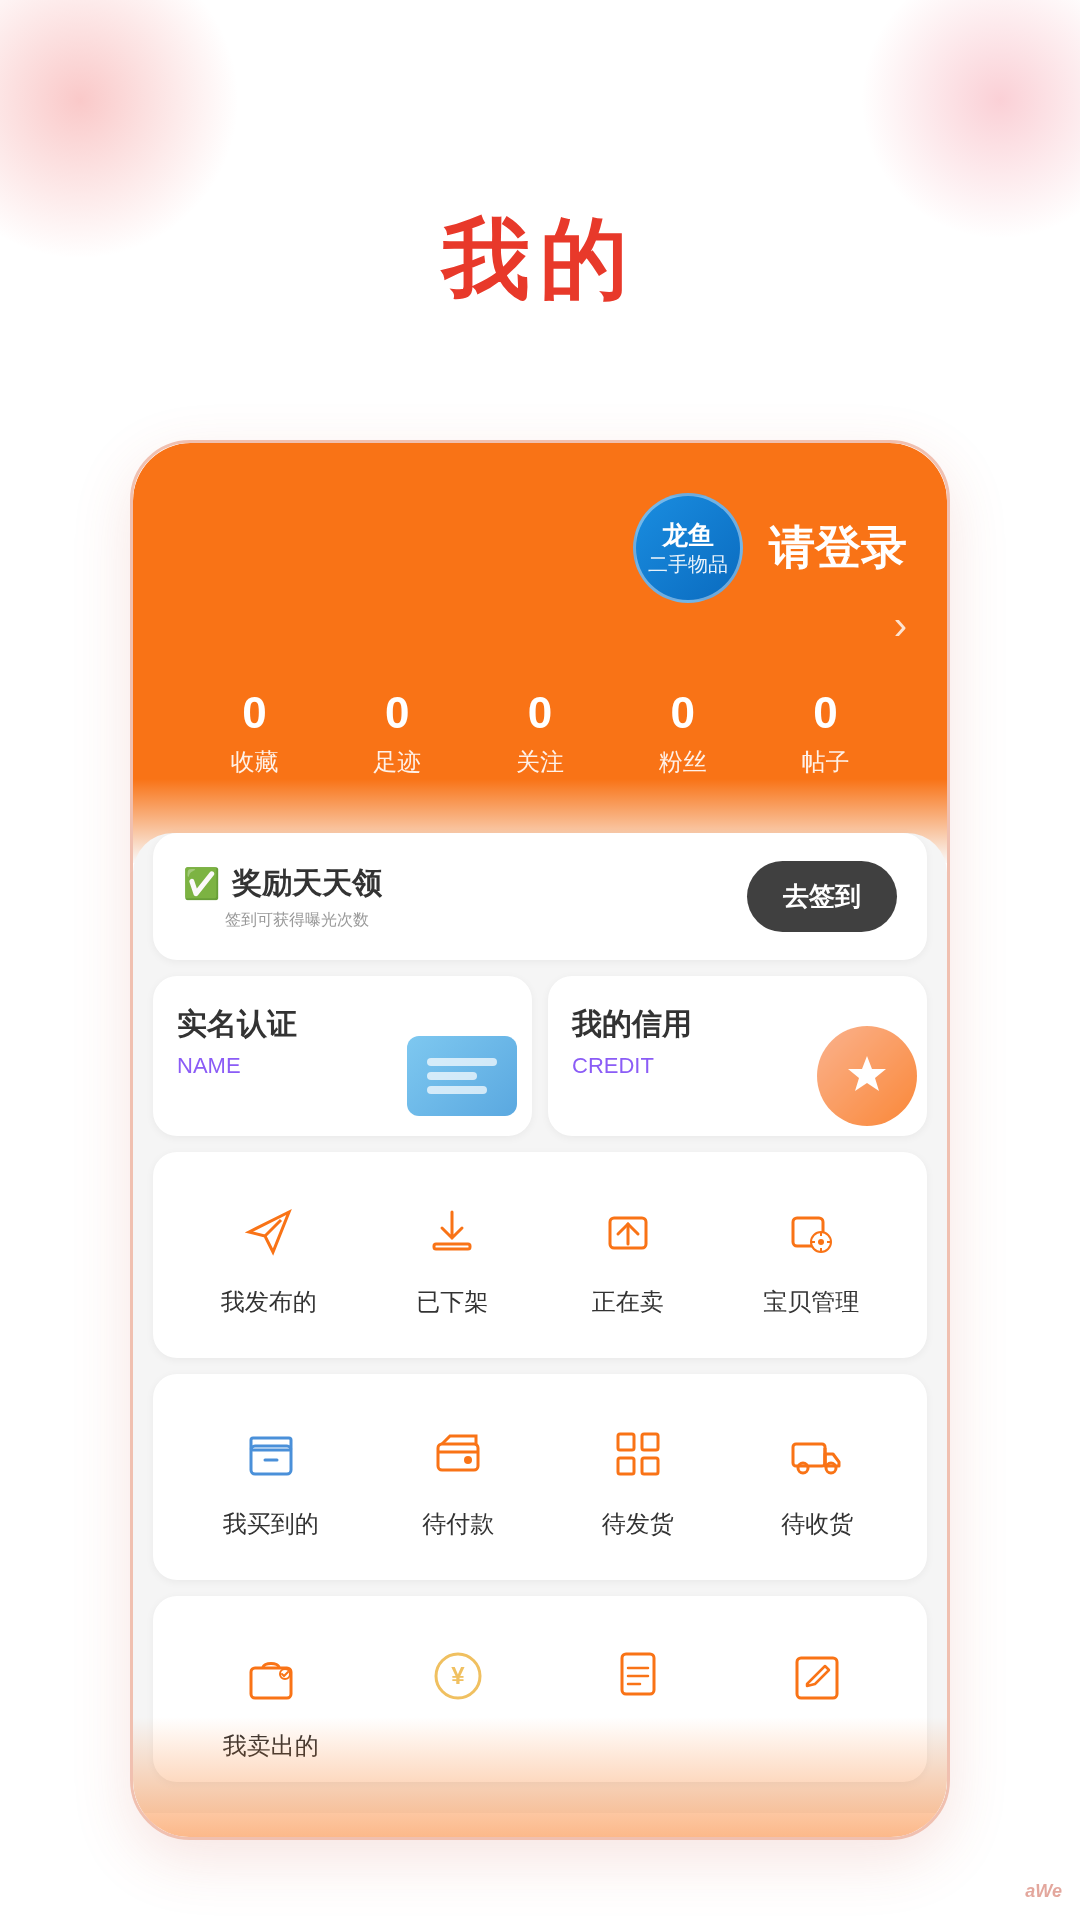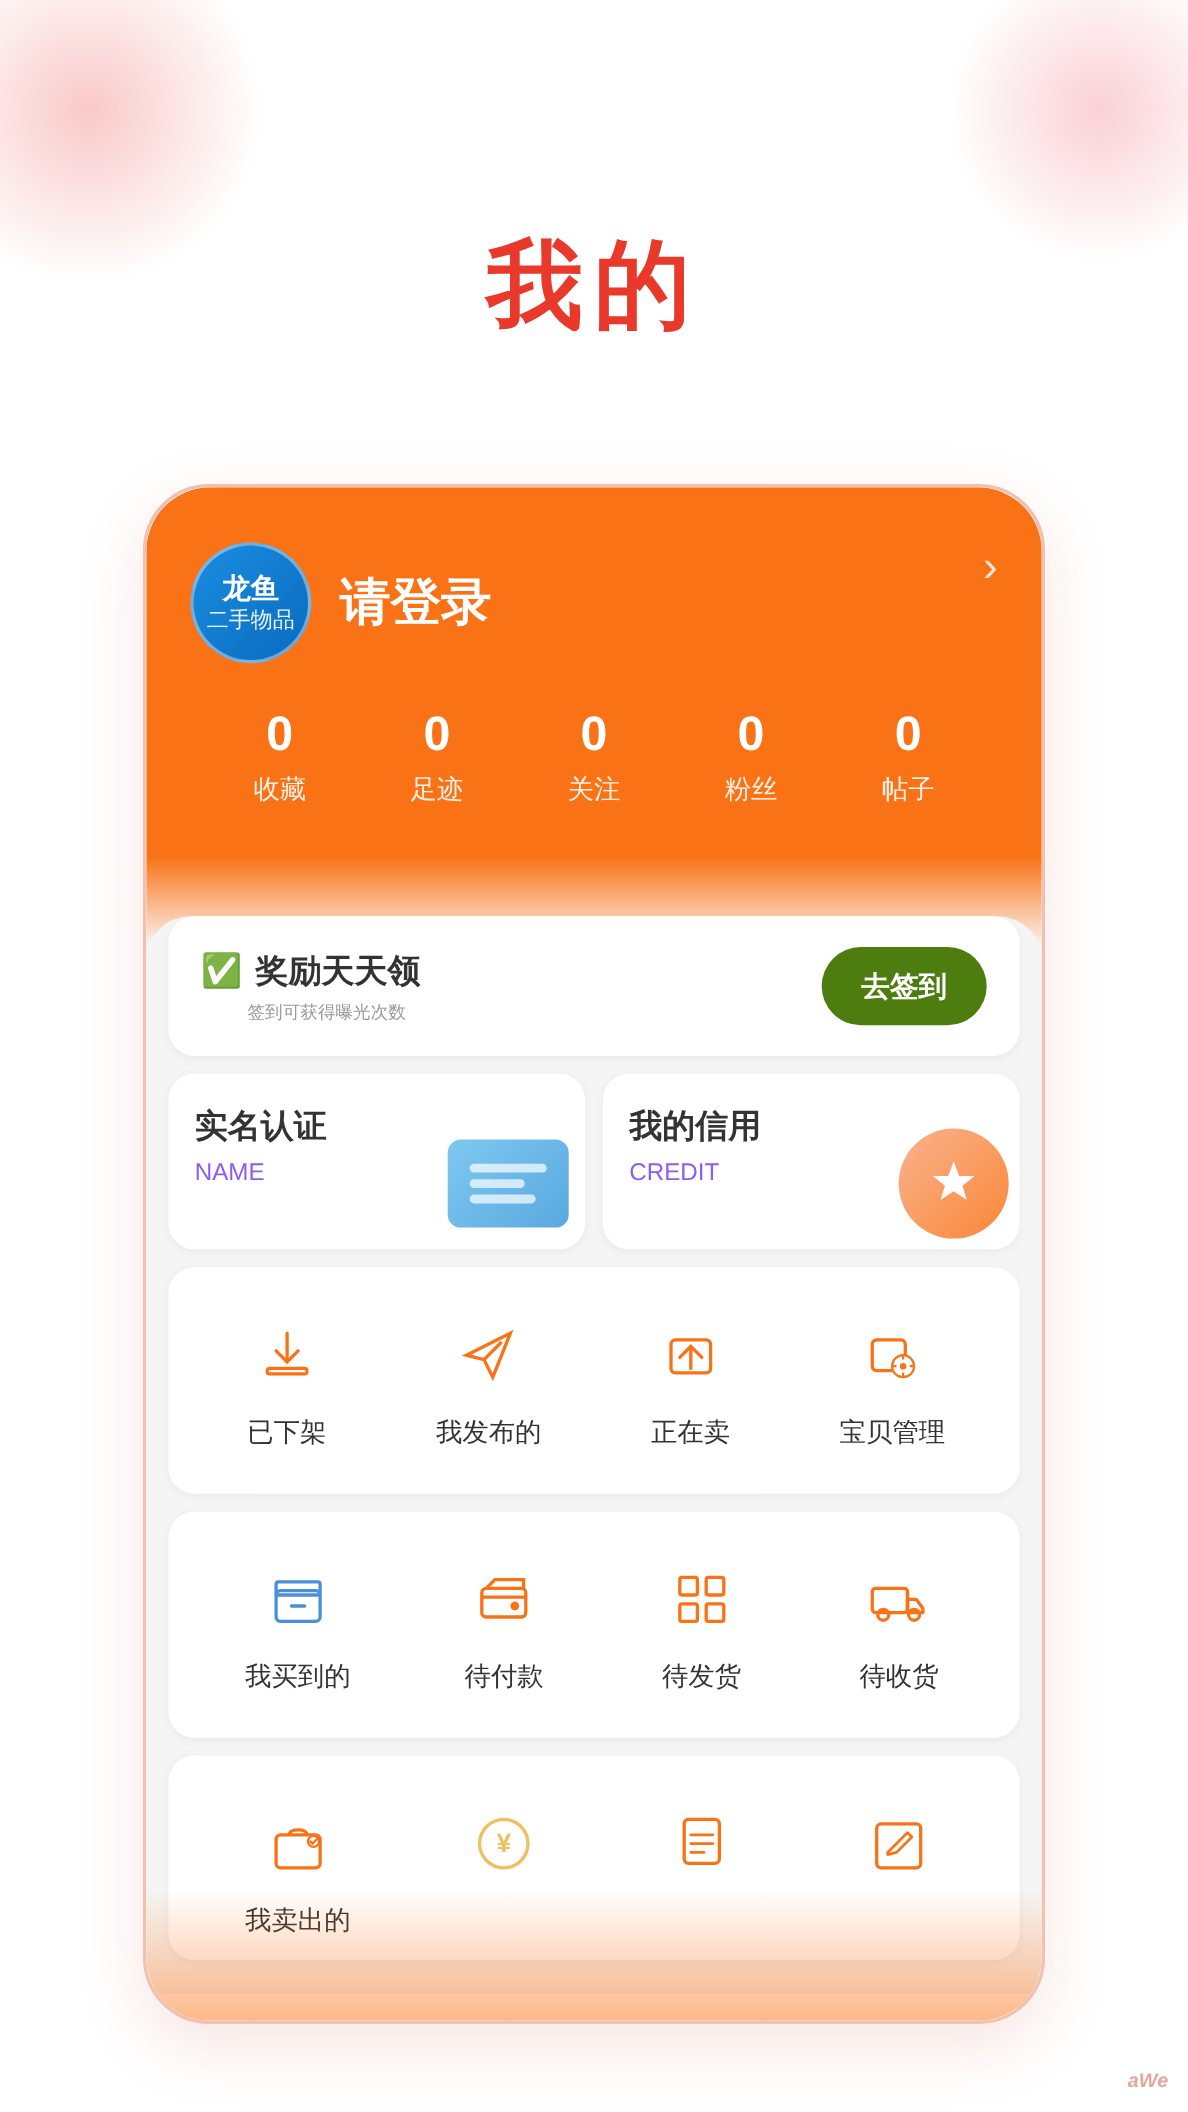--- a/index.html
+++ b/index.html
@@ -62,22 +62,23 @@
       background: linear-gradient(180deg, #f97316 0%, #f97316 80%, #f9f9f9 100%);
       width: 100%;
       height: 420px;
       border-radius: 58px 58px 0 0;
       position: relative;
       padding: 50px 40px 0 40px;
     }
 
     .header-top-row {
       display: flex;
-      align-items: flex-start;
+      align-items: flex-end;
       justify-content: space-between;
+      flex-direction: column;
     }
 
     .logo-area {
       display: flex;
       align-items: center;
       gap: 16px;
     }
 
     .logo-badge {
       width: 110px;
@@ -191,21 +192,21 @@
       font-family: Liberation Serif, serif;
     }
 
     .reward-subtitle {
       font-size: 16px;
       color: #999;
       margin-left: 42px;
     }
 
     .checkin-btn {
-      background: #4d7c0f;
+      background: #404040;
       color: white;
       border: none;
       border-radius: 40px;
       padding: 18px 36px;
       font-size: 26px;
       font-weight: 600;
       cursor: pointer;
       white-space: nowrap;
     }
 
@@ -436,36 +437,36 @@
           <svg width="50" height="50" viewBox="0 0 50 50">
             <polygon points="25,5 30,18 44,18 33,27 37,40 25,32 13,40 17,27 6,18 20,18" fill="white"></polygon>
           </svg>
         </div>
       </div>
     </div>
 
     <div class="action-grid">
       <div class="action-row">
         <div class="action-item">
+          <div class="action-icon-wrap icon-send">
+            <svg width="56" height="56" viewBox="0 0 56 56" fill="none">
+              <path d="M8 28L48 8L32 48L24 32L8 28Z" stroke="#f97316" stroke-width="3" fill="none"></path>
+              <line x1="24" y1="32" x2="40" y2="16" stroke="#f97316" stroke-width="3"></line>
+            </svg>
+          </div>
+          <span class="action-label">我发布的</span>
+        </div>
+        <div class="action-item">
           <div class="action-icon-wrap icon-download">
             <svg width="56" height="56" viewBox="0 0 56 56" fill="none">
               <rect x="10" y="40" width="36" height="5" rx="2" stroke="#f97316" stroke-width="3" fill="none"></rect>
               <path d="M28 8 L28 34 M18 24 L28 34 L38 24" stroke="#f97316" stroke-width="3" fill="none" stroke-linecap="round"></path>
             </svg>
           </div>
           <span class="action-label">已下架</span>
-        </div>
-        <div class="action-item">
-          <div class="action-icon-wrap icon-send">
-            <svg width="56" height="56" viewBox="0 0 56 56" fill="none">
-              <path d="M8 28L48 8L32 48L24 32L8 28Z" stroke="#f97316" stroke-width="3" fill="none"></path>
-              <line x1="24" y1="32" x2="40" y2="16" stroke="#f97316" stroke-width="3"></line>
-            </svg>
-          </div>
-          <span class="action-label">我发布的</span>
         </div>
         <div class="action-item">
           <div class="action-icon-wrap icon-upload">
             <svg width="56" height="56" viewBox="0 0 56 56" fill="none">
               <rect x="10" y="14" width="36" height="30" rx="4" stroke="#f97316" stroke-width="3" fill="none"></rect>
               <path d="M18 30 L28 20 L38 30" stroke="#f97316" stroke-width="3" fill="none" stroke-linecap="round"></path>
               <line x1="28" y1="20" x2="28" y2="40" stroke="#f97316" stroke-width="3" stroke-linecap="round"></line>
             </svg>
           </div>
           <span class="action-label">正在卖</span>

